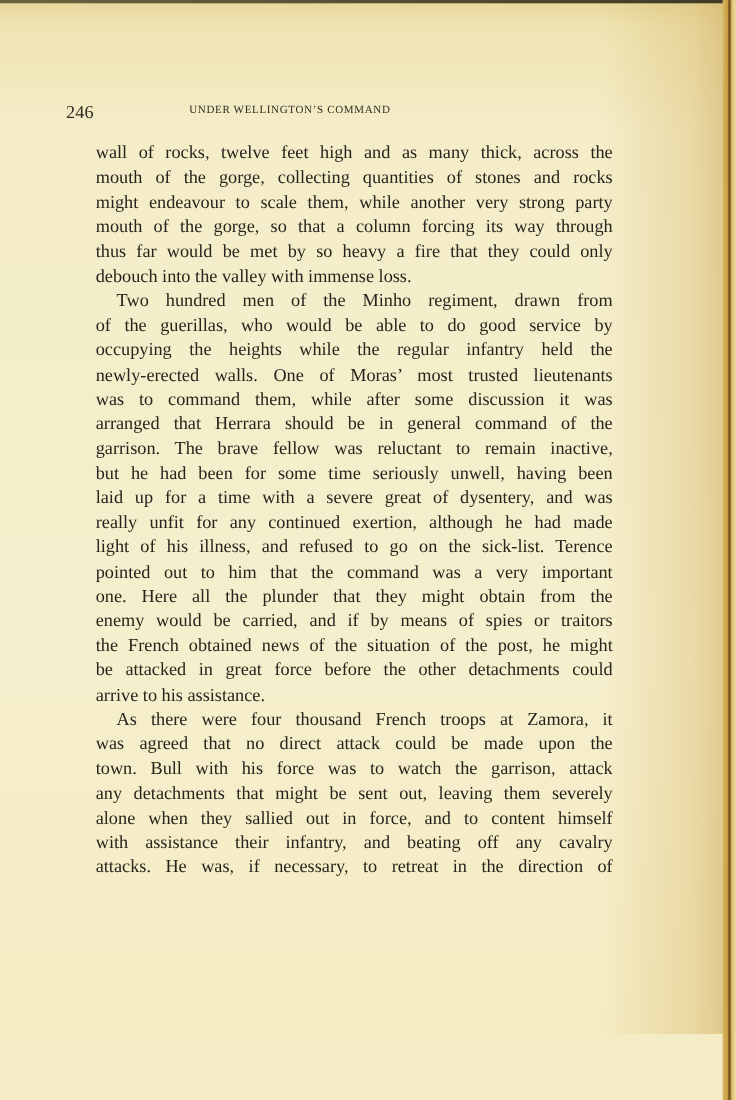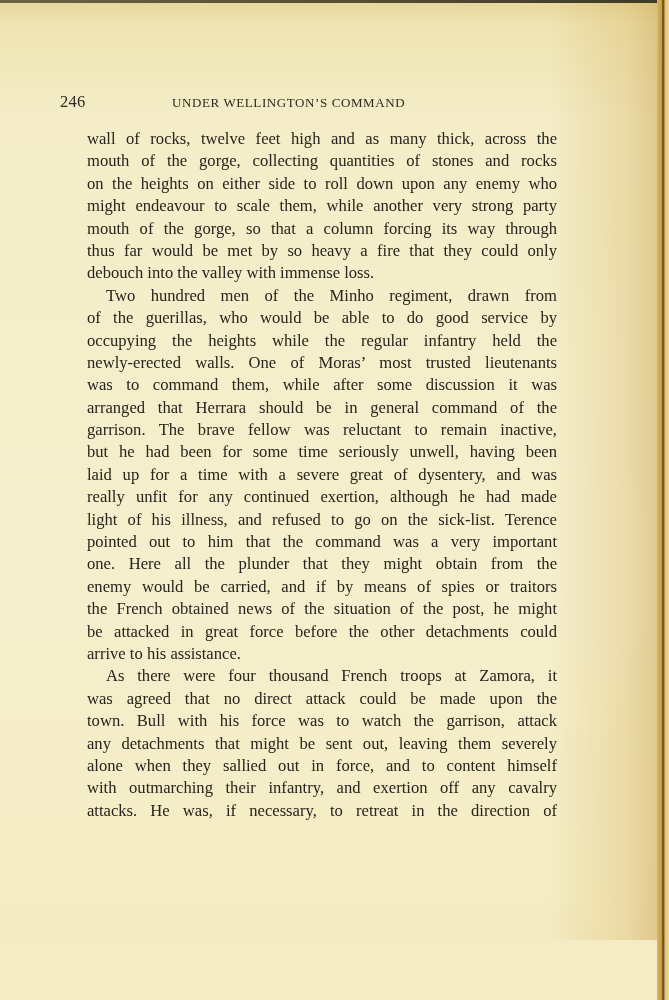--- a/index.html
+++ b/index.html
@@ -26,21 +26,21 @@
     background: #6d5121; opacity: 0.8;
   }
   .header {
     position: absolute; top: 92px; left: 60px; width: 496px; height: 22px;
     font-family: "Liberation Serif", "DejaVu Serif", serif; color: #2e2a22;
   }
   .page-number {
     position: absolute; left: 0; top: 0; font-size: 16.5px; letter-spacing: 0.2px;
   }
   .running-head {
-    position: absolute; left: 112px; top: 3px; font-size: 13px; letter-spacing: 0.6px;
+    position: absolute; left: 112px; top: 3px; font-size: 10px; letter-spacing: 0.6px;
   }
   .body-text {
     position: absolute; top: 128px; left: 63px; width: 494px;
     font-family: "Liberation Serif", "DejaVu Serif", serif;
     font-size: 16.6px; line-height: 22.4px; color: #27241d;
     text-align: justify;
   }
   .line {
     display: block; white-space: nowrap; text-align: justify; text-align-last: justify;
     height: 22.4px;
@@ -60,21 +60,20 @@
 
   <div class="header">
     <span class="page-number">246</span>
     <span class="running-head">UNDER WELLINGTON’S COMMAND</span>
   </div>
 
   <div class="body-text" id="body-text">
       <div class="paragraph">
         <span class="line">wall of rocks, twelve feet high and as many thick, across the</span>
         <span class="line">mouth of the gorge, collecting quantities of stones and rocks</span>
-        <span class="line">on the heights on either side to roll down upon any enemy who</span>
         <span class="line">might endeavour to scale them, while another very strong party</span>
         <span class="line">mouth of the gorge, so that a column forcing its way through</span>
         <span class="line">thus far would be met by so heavy a fire that they could only</span>
         <span class="line last">debouch into the valley with immense loss.</span>
       </div>
       <div class="paragraph">
         <span class="line indent">Two hundred men of the Minho regiment, drawn from</span>
         <span class="line">of the guerillas, who would be able to do good service by</span>
         <span class="line">occupying the heights while the regular infantry held the</span>
         <span class="line">newly-erected walls. One of Moras’ most trusted lieutenants</span>
@@ -91,17 +90,17 @@
         <span class="line">the French obtained news of the situation of the post, he might</span>
         <span class="line">be attacked in great force before the other detachments could</span>
         <span class="line last">arrive to his assistance.</span>
       </div>
       <div class="paragraph">
         <span class="line indent">As there were four thousand French troops at Zamora, it</span>
         <span class="line">was agreed that no direct attack could be made upon the</span>
         <span class="line">town. Bull with his force was to watch the garrison, attack</span>
         <span class="line">any detachments that might be sent out, leaving them severely</span>
         <span class="line">alone when they sallied out in force, and to content himself</span>
-        <span class="line">with outmarching their infantry, and exertion off any cavalry</span>
+        <span class="line">with assistance their infantry, and beating off any cavalry</span>
         <span class="line">attacks. He was, if necessary, to retreat in the direction of</span>
       </div>
     </div>
 </div>
 
 </body></html>

